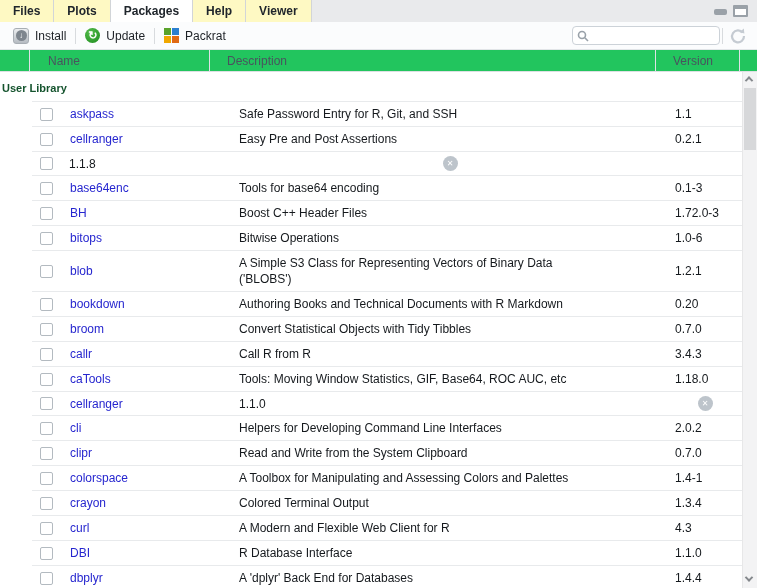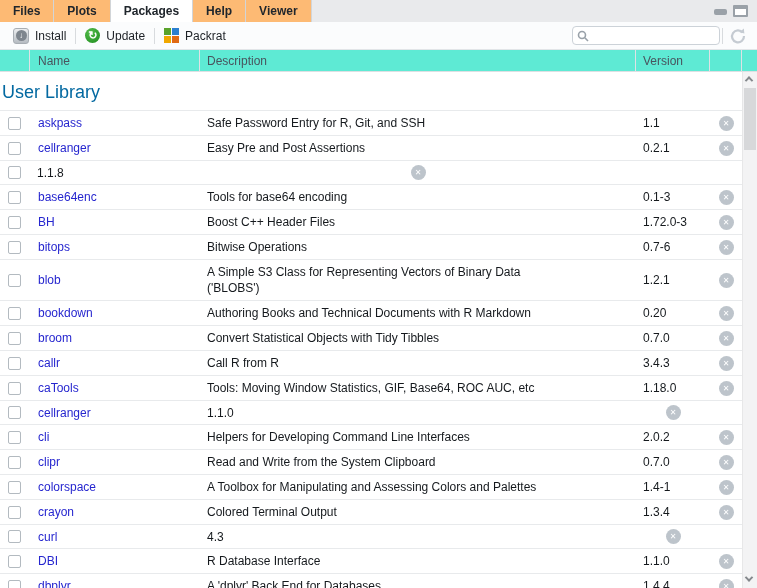--- a/index.html
+++ b/index.html
@@ -7,21 +7,21 @@
   body {
     font-family: "Liberation Sans", sans-serif;
     background:#ffffff; color:#15191d; position:relative;
   }
 
   
   .tabbar { height:22px; background:#e9eaec; display:flex; align-items:stretch; }
   .tab {
     padding:0 13px; display:flex; align-items:center;
     font-size:12px; font-weight:bold; color:#20262c;
-    background:#fdba74; border-right:1px solid #d2d5d8; cursor:default;
+    background:#fef9c3; border-right:1px solid #d2d5d8; cursor:default;
   }
   .tab.active { background:#ffffff; }
   .tab-spacer { flex:1; }
   .win-controls { display:flex; align-items:center; gap:6px; padding-right:9px; }
   .min-btn { width:13px; height:6px; background:#9aa1a8; border-radius:2px; margin-top:2px; }
   .max-btn { width:15px; height:12px; border:2px solid #9aa1a8; border-top-width:4px; border-radius:1px; background:#fff; }
 
   
   .toolbar {
     height:28px; background:#fbfcfd; border-bottom:1px solid #e2e5e8;
@@ -54,36 +54,36 @@
   }
   .search-box input {
     border:none; outline:none; flex:1; font-size:12px; min-width:0;
     font-family:"Liberation Sans", sans-serif; background:transparent;
   }
   .refresh-icon { width:18px; height:18px; margin:0 4px; }
 
   
   .col-header {
     height:22px; display:grid; grid-template-columns:30px 170px 436px 74px 32px 15px;
-    background:#5eead4; border-bottom:1px solid #dde0e3;
-    font-size:12px; color:#49545e; align-items:center;
+    background:#22c55e; border-bottom:1px solid #dde0e3;
+    font-size:12px; color:#49545e; align-items:center;gap:10px;
   }
   .col-header .cell { height:100%; display:flex; align-items:center; border-right:1px solid #dfe2e5; padding-left:7px; }
   .col-header .cell.name { padding-left:8px; }
   .col-header .cell.last { border-right:none; }
 
   
   .content { height:516px; display:flex; overflow:hidden; }
   .list { flex:1; overflow:hidden; }
-  .section-title { padding:10px 0 7px 2px; font-size:18px; font-weight:normal; color:#0369a1; }
+  .section-title { padding:10px 0 7px 2px; font-size:11px; font-weight:bold; color:#14532d; }
 
   .pkg-row {
     display:grid; grid-template-columns:30px 170px 436px 74px 32px;
     min-height:24px; border-top:1px solid #e8eaec; align-items:center;
-    font-size:12px; color:#15191d;
+    font-size:12px; color:#15191d;margin-left:32px;
   }
   .cb-cell { padding-left:8px; display:flex; align-items:center; }
   .checkbox { width:13px; height:13px; border:1px solid #b3bac0; border-radius:2px; background:#fff; }
   .pkg-name { padding-left:8px; color:#2626cf; cursor:pointer; }
   .pkg-desc { padding:4px 18px 4px 7px; line-height:16px; white-space:pre-line; }
   .pkg-ver  { padding-left:7px; }
   .del-cell { display:flex; justify-content:center; }
   .del-btn {
     width:15px; height:15px; border-radius:50%; background:#bdc4cb;
     color:#fff; font-size:8px; line-height:15px; text-align:center; cursor:pointer;
@@ -226,21 +226,21 @@
         <div class="del-cell">
           <span class="del-btn">✕</span>
         </div>
       </div>
       <div class="pkg-row">
         <div class="cb-cell">
           <span class="checkbox"></span>
         </div>
         <div class="pkg-name">bitops</div>
         <div class="pkg-desc">Bitwise Operations</div>
-        <div class="pkg-ver">0.7-6</div>
+        <div class="pkg-ver">1.0-6</div>
         <div class="del-cell">
           <span class="del-btn">✕</span>
         </div>
       </div>
       <div class="pkg-row">
         <div class="cb-cell">
           <span class="checkbox"></span>
         </div>
         <div class="pkg-name">blob</div>
         <div class="pkg-desc">A Simple S3 Class for Representing Vectors of Binary Data
@@ -346,20 +346,21 @@
         <div class="pkg-ver">1.3.4</div>
         <div class="del-cell">
           <span class="del-btn">✕</span>
         </div>
       </div>
       <div class="pkg-row">
         <div class="cb-cell">
           <span class="checkbox"></span>
         </div>
         <div class="pkg-name">curl</div>
+        <div class="pkg-desc">A Modern and Flexible Web Client for R</div>
         <div class="pkg-ver">4.3</div>
         <div class="del-cell">
           <span class="del-btn">✕</span>
         </div>
       </div>
       <div class="pkg-row">
         <div class="cb-cell">
           <span class="checkbox"></span>
         </div>
         <div class="pkg-name">DBI</div>

